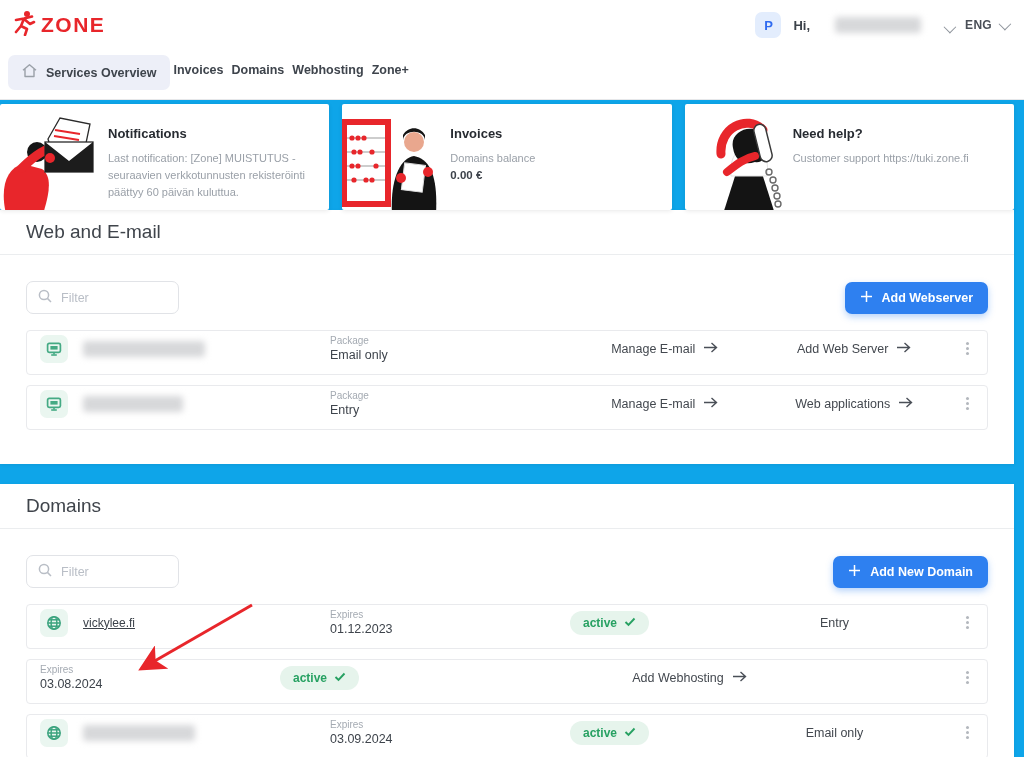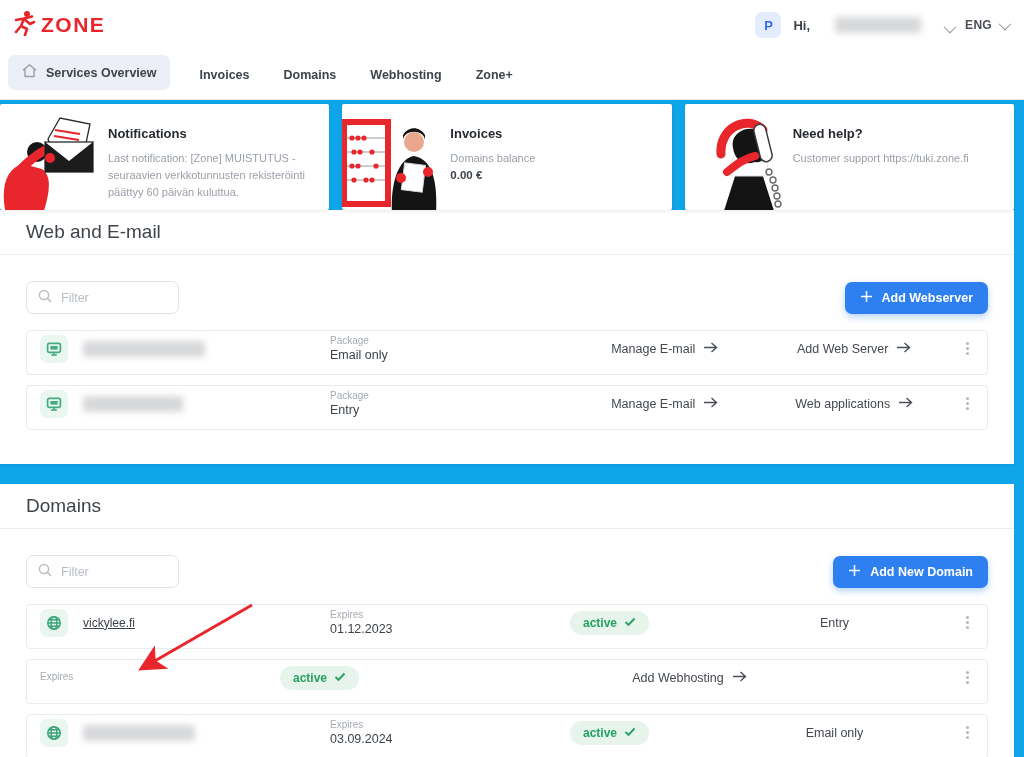--- a/index.html
+++ b/index.html
@@ -15,21 +15,21 @@
   .brand-text { color:#e8262b; font-weight:700; font-size:21px; letter-spacing:1.5px; }
   .userbox { display:flex; align-items:center; gap:12px; }
   .avatar { width:26px; height:26px; border-radius:7px; background:#e3edfd; color:#2f6bf0;
             font-weight:700; font-size:13px; display:flex; align-items:center; justify-content:center; }
   .greet { font-size:13px; font-weight:700; color:#3c424a; }
   .redacted { background:#d7d8da; border-radius:3px; filter:blur(3px); }
   .name-redacted { width:86px; height:16px; margin-left:2px; }
   .lang { font-size:12px; font-weight:700; color:#4a4f57; letter-spacing:.3px; display:flex; align-items:center; gap:7px; }
   .userdrop { display:flex; align-items:flex-end; gap:23px; }
   
-  .nav { background:#fff; display:flex; align-items:flex-end; gap:26px;
+  .nav { background:#fff; display:flex; align-items:flex-start; 
          padding:5px 18px 9px 8px; border-bottom:1px solid #e6e7e9; }
   .tab { font-size:12.5px; font-weight:700; color:#3e444c; padding:8px 4px; cursor:pointer;
          display:flex; align-items:center; gap:8px; border-radius:7px; }
   .tab.active { background:#edeff8; padding:8px 13px; }
   
   .main { padding:4px 10px 0 0; }
   .cards { display:flex; gap:13px; }
   .card { flex:1; background:#fff; height:106px; border-radius:2px;
           box-shadow:0 1px 4px rgba(25,28,33,.10); display:flex; overflow:hidden; }
   .card-ill { width:104px; flex-shrink:0; position:relative; }
@@ -379,20 +379,21 @@
             <span>Entry</span>
           </div>
           <div class="kebab">
               <span class="dot"></span>
             </div>
         </div>
 
         <div class="row">
           <div class="cell-field">
             <div class="field-label">Expires</div>
+            <div class="field-value">03.08.2024</div>
           </div>
           <div class="cell-badge">
             <span class="badge">
               <span>active</span>
               <span>
                 <svg width="12" height="10" viewBox="0 0 12 10">
                     <path d="M1.5 5 L4.5 8 L10.5 1.5" stroke="#27a162" stroke-width="1.9" fill="none"></path>
                   </svg>
               </span>
             </span>

